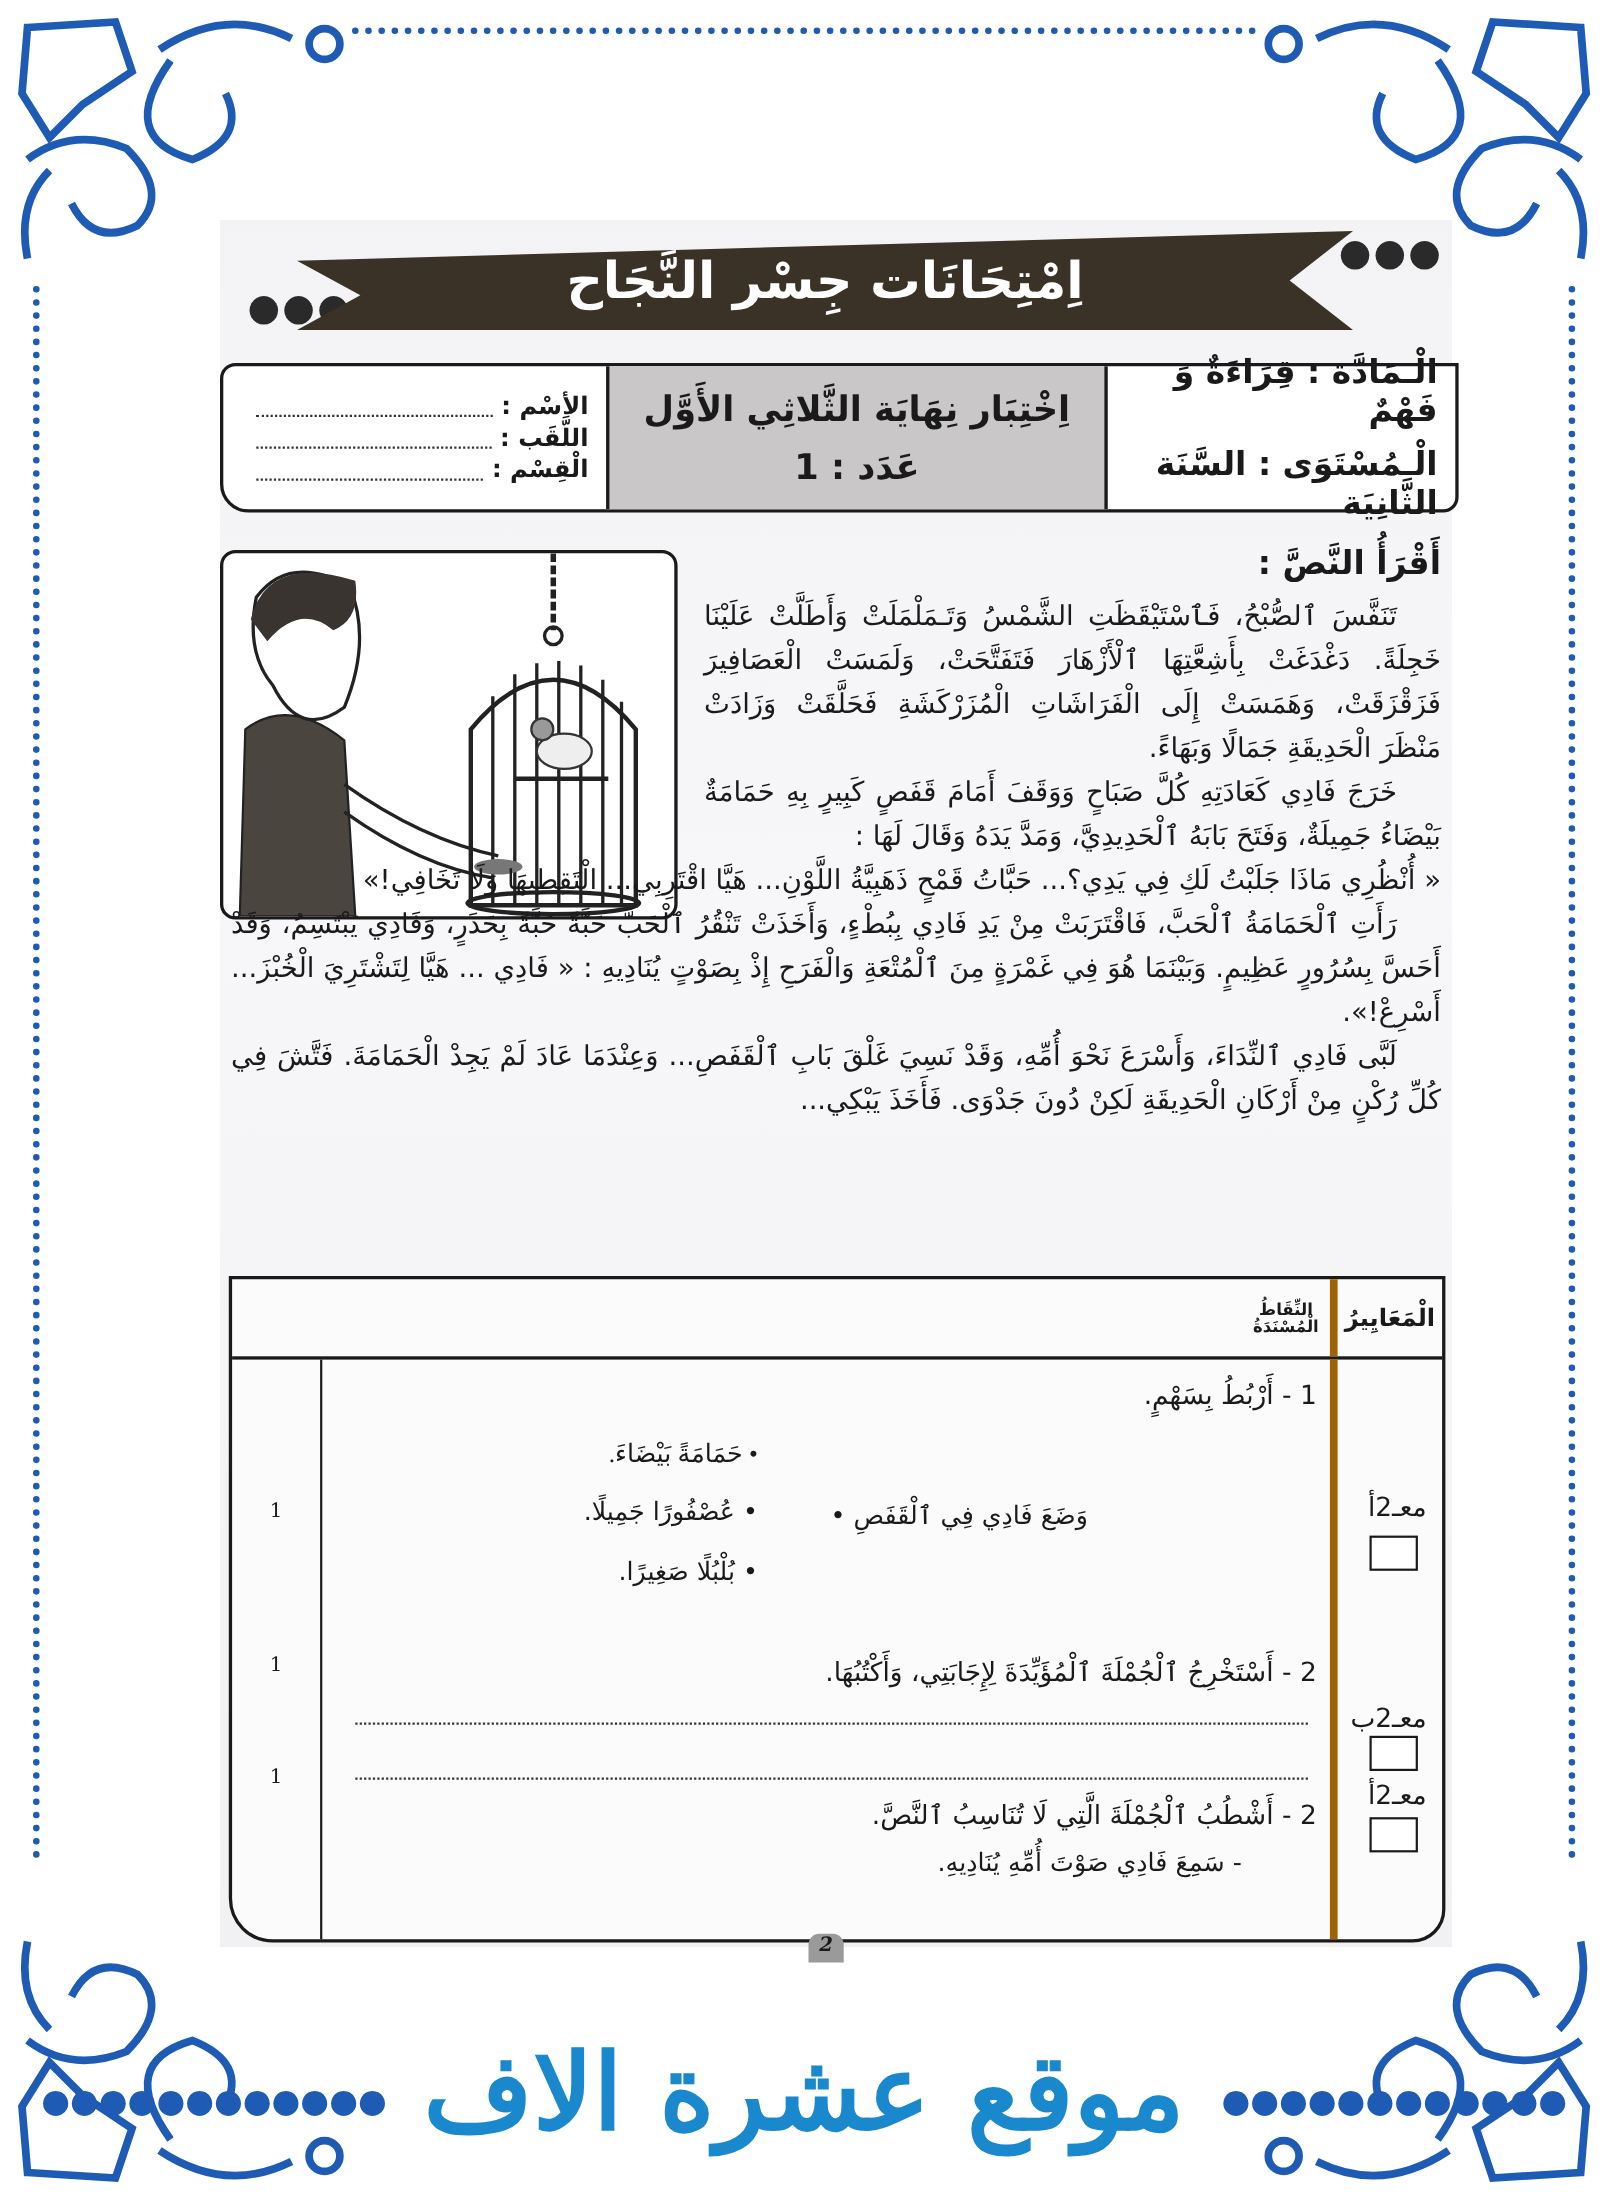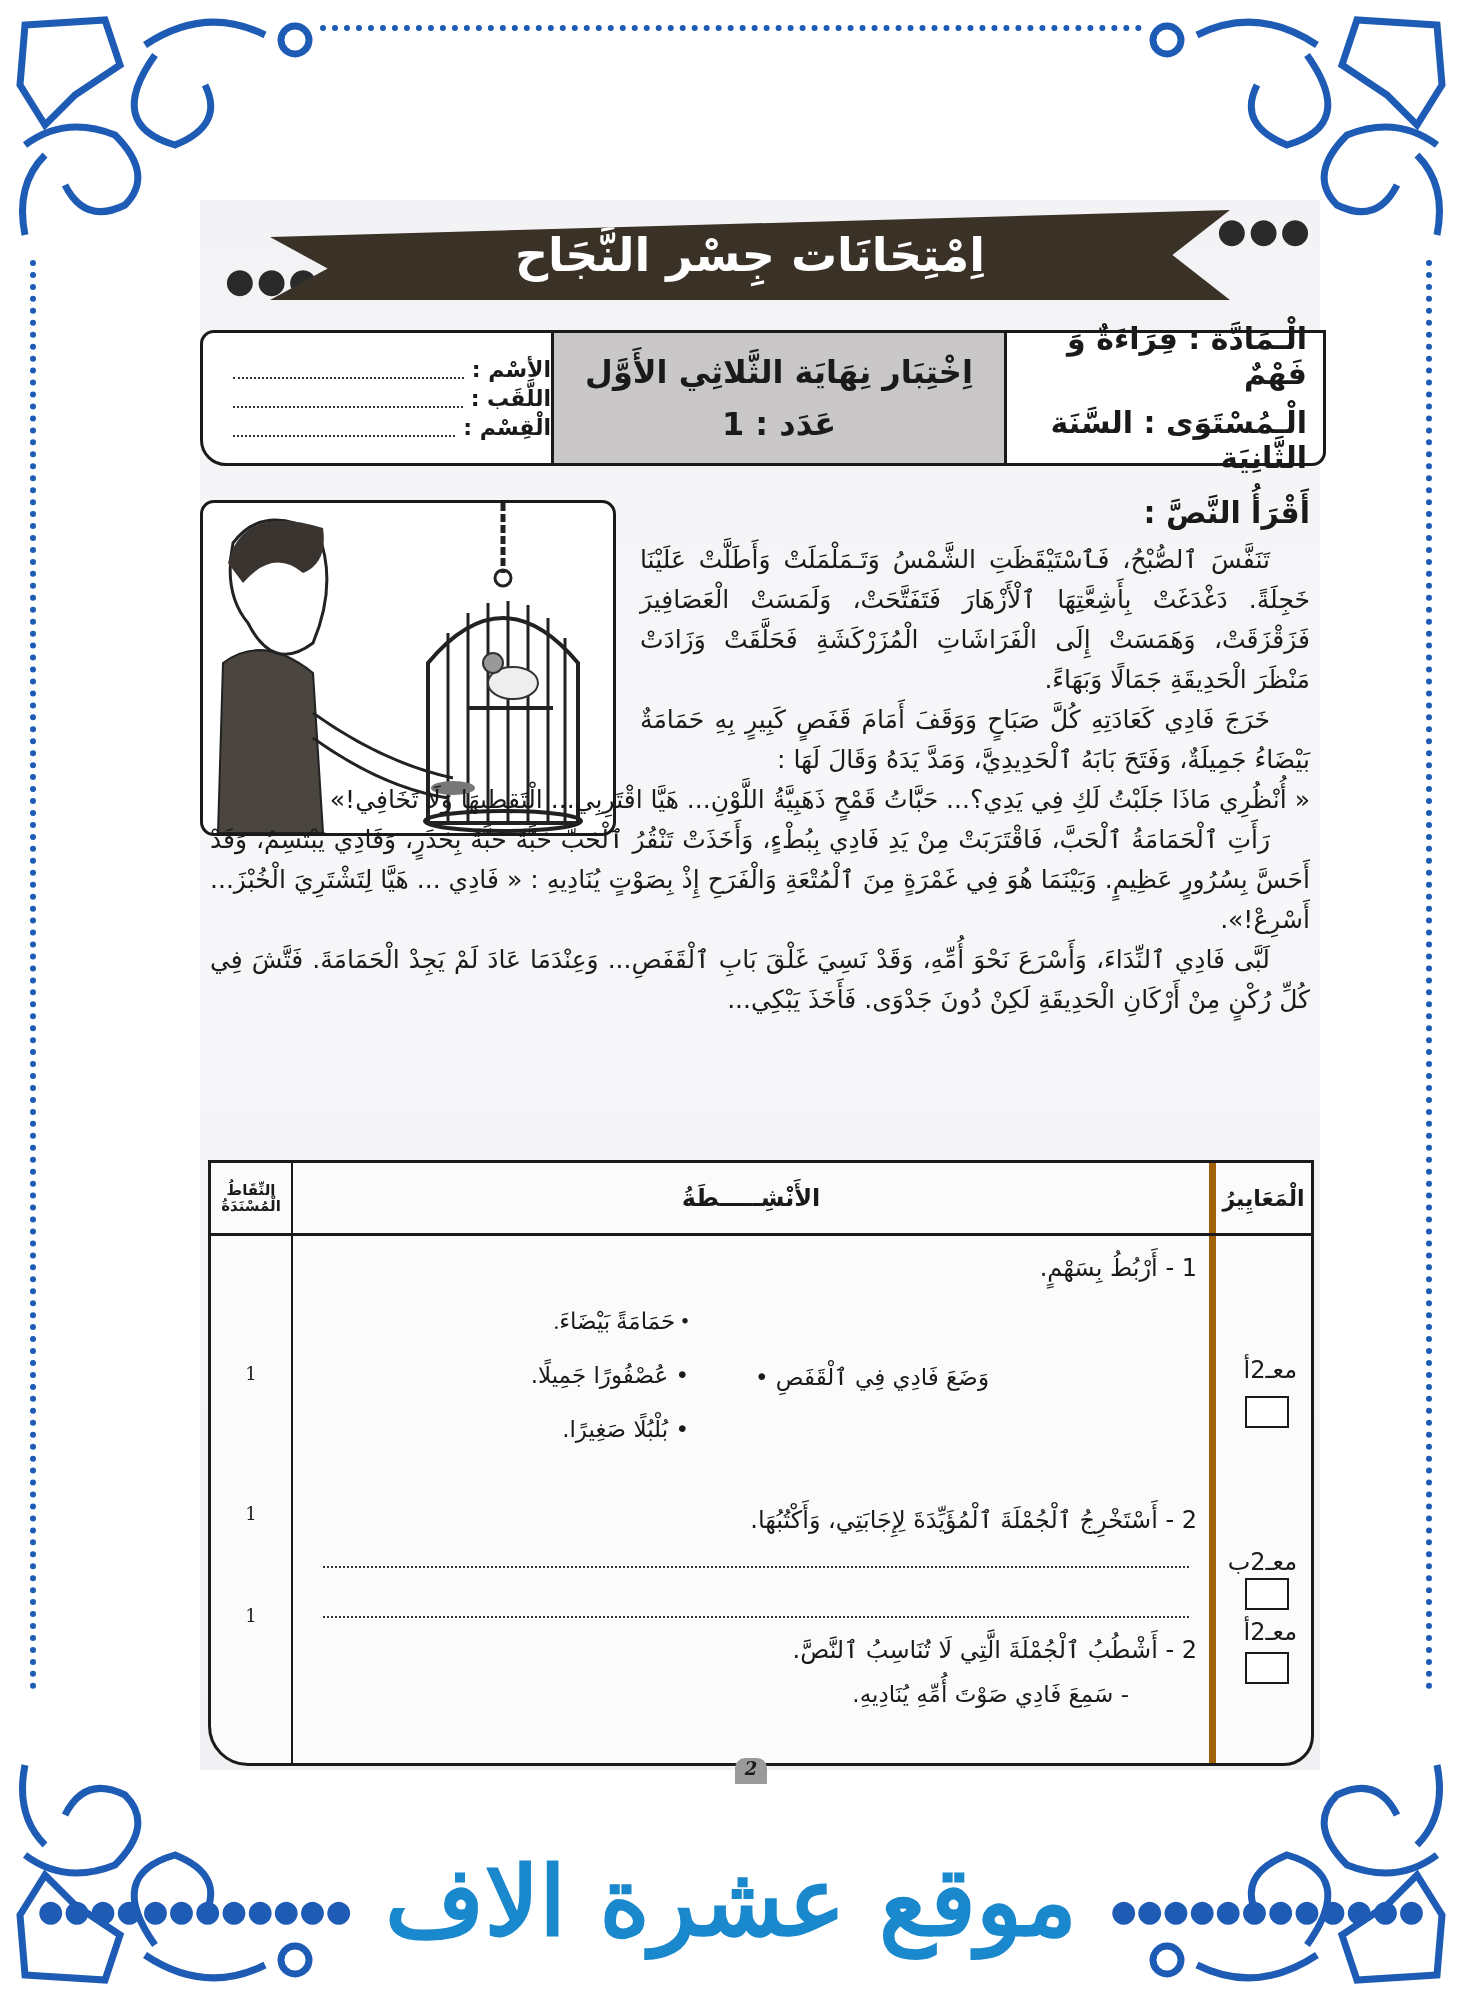--- a/index.html
+++ b/index.html
@@ -35,21 +35,21 @@
     position: absolute; left: 0; top: 130px; width: 1120px; height: 130px;
     border: 3px solid #1a1a1a; border-radius: 14px 0 14px 26px; display: flex;
     background: #ffffff;
   }
   .hb-cell { height: 100%; display: flex; flex-direction: column; justify-content: center; }
   .hb-right { width: 300px; padding-right: 16px; gap: 14px; }
   .hb-mid {
     width: 450px; background: #c9c7c8; border-left: 3px solid #1a1a1a; border-right: 3px solid #1a1a1a;
     align-items: center; gap: 14px;
   }
-  .hb-left { flex: 1; gap: 4px; }
+  .hb-left { flex: 1; padding-right: 16px; gap: 4px; }
   .hb-text { font-size: 30px; font-weight: bold; }
   .hb-mid-title { font-size: 32px; font-weight: bold; }
   .hb-mid-num { font-size: 32px; font-weight: bold; }
   .field-row { display: flex; align-items: center; font-size: 22px; font-weight: bold; }
   .field-line { flex: 1; border-bottom: 2px dotted #333; margin: 0 8px 0 30px; height: 18px; }
   .read-heading { position: absolute; right: 10px; top: 295px; font-size: 30px; font-weight: bold; text-align: center; }
   .illustration {
     position: absolute; left: 0; top: 300px; width: 410px; height: 330px;
     border: 3px solid #1a1a1a; border-radius: 14px; background: #ffffff; overflow: hidden;
   }
@@ -216,21 +216,20 @@
     <p class="p-indent p-wrap-narrow">تَنَفَّسَ ٱلصُّبْحُ، فَٱسْتَيْقَظَتِ الشَّمْسُ وَتَـمَلْمَلَتْ وَأَطَلَّتْ عَلَيْنَا خَجِلَةً. دَغْدَغَتْ بِأَشِعَّتِهَا ٱلْأَزْهَارَ فَتَفَتَّحَتْ، وَلَمَسَتْ الْعَصَافِيرَ فَزَقْزَقَتْ، وَهَمَسَتْ إِلَى الْفَرَاشَاتِ الْمُزَرْكَشَةِ فَحَلَّقَتْ وَزَادَتْ مَنْظَرَ الْحَدِيقَةِ جَمَالًا وَبَهَاءً.</p>
     <p class="p-indent p-wrap-narrow">خَرَجَ فَادِي كَعَادَتِهِ كُلَّ صَبَاحٍ وَوَقَفَ أَمَامَ قَفَصٍ كَبِيرٍ بِهِ حَمَامَةٌ بَيْضَاءُ جَمِيلَةٌ، وَفَتَحَ بَابَهُ ٱلْحَدِيدِيَّ، وَمَدَّ يَدَهُ وَقَالَ لَهَا :</p>
     <p>« أُنْظُرِي مَاذَا جَلَبْتُ لَكِ فِي يَدِي؟... حَبَّاتُ قَمْحٍ ذَهَبِيَّةُ اللَّوْنِ... هَيَّا اقْتَرِبِي... الْتَقِطِيهَا وَلَا تَخَافِي!»</p>
     <p class="p-indent">رَأَتِ ٱلْحَمَامَةُ ٱلْحَبَّ، فَاقْتَرَبَتْ مِنْ يَدِ فَادِي بِبُطْءٍ، وَأَخَذَتْ تَنْقُرُ ٱلْحَبَّ حَبَّةً حَبَّةً بِحَذَرٍ، وَفَادِي يَبْتَسِمُ، وَقَدْ أَحَسَّ بِسُرُورٍ عَظِيمٍ. وَبَيْنَمَا هُوَ فِي غَمْرَةٍ مِنَ ٱلْمُتْعَةِ وَالْفَرَحِ إِذْ بِصَوْتٍ يُنَادِيهِ : « فَادِي ... هَيَّا لِتَشْتَرِيَ الْخُبْزَ... أَسْرِعْ!».</p>
     <p class="p-indent">لَبَّى فَادِي ٱلنِّدَاءَ، وَأَسْرَعَ نَحْوَ أُمِّهِ، وَقَدْ نَسِيَ غَلْقَ بَابِ ٱلْقَفَصِ... وَعِنْدَمَا عَادَ لَمْ يَجِدْ الْحَمَامَةَ. فَتَّشَ فِي كُلِّ رُكْنٍ مِنْ أَرْكَانِ الْحَدِيقَةِ لَكِنْ دُونَ جَدْوَى. فَأَخَذَ يَبْكِي...</p>
   </div>
 
   <div class="activity-table">
     <div class="at-head">
       <div class="col-criteria">الْمَعَايِيرُ</div>
-      <div class="col-activities">الأَنْشِـــــطَةُ</div>
       <div class="col-points">النِّقَاطُ الْمُسْنَدَةُ</div>
     </div>
     <div class="at-body">
       <div class="col-criteria">
         <span class="crit-label" style="top:120px;">معـ2أ</span>
         <span class="crit-box" style="top:160px;"></span>
         <span class="crit-label" style="top:312px;">معـ2ب</span>
         <span class="crit-box" style="top:342px;"></span>
         <span class="crit-label" style="top:382px;">معـ2أ</span>
         <span class="crit-box" style="top:416px;"></span>

